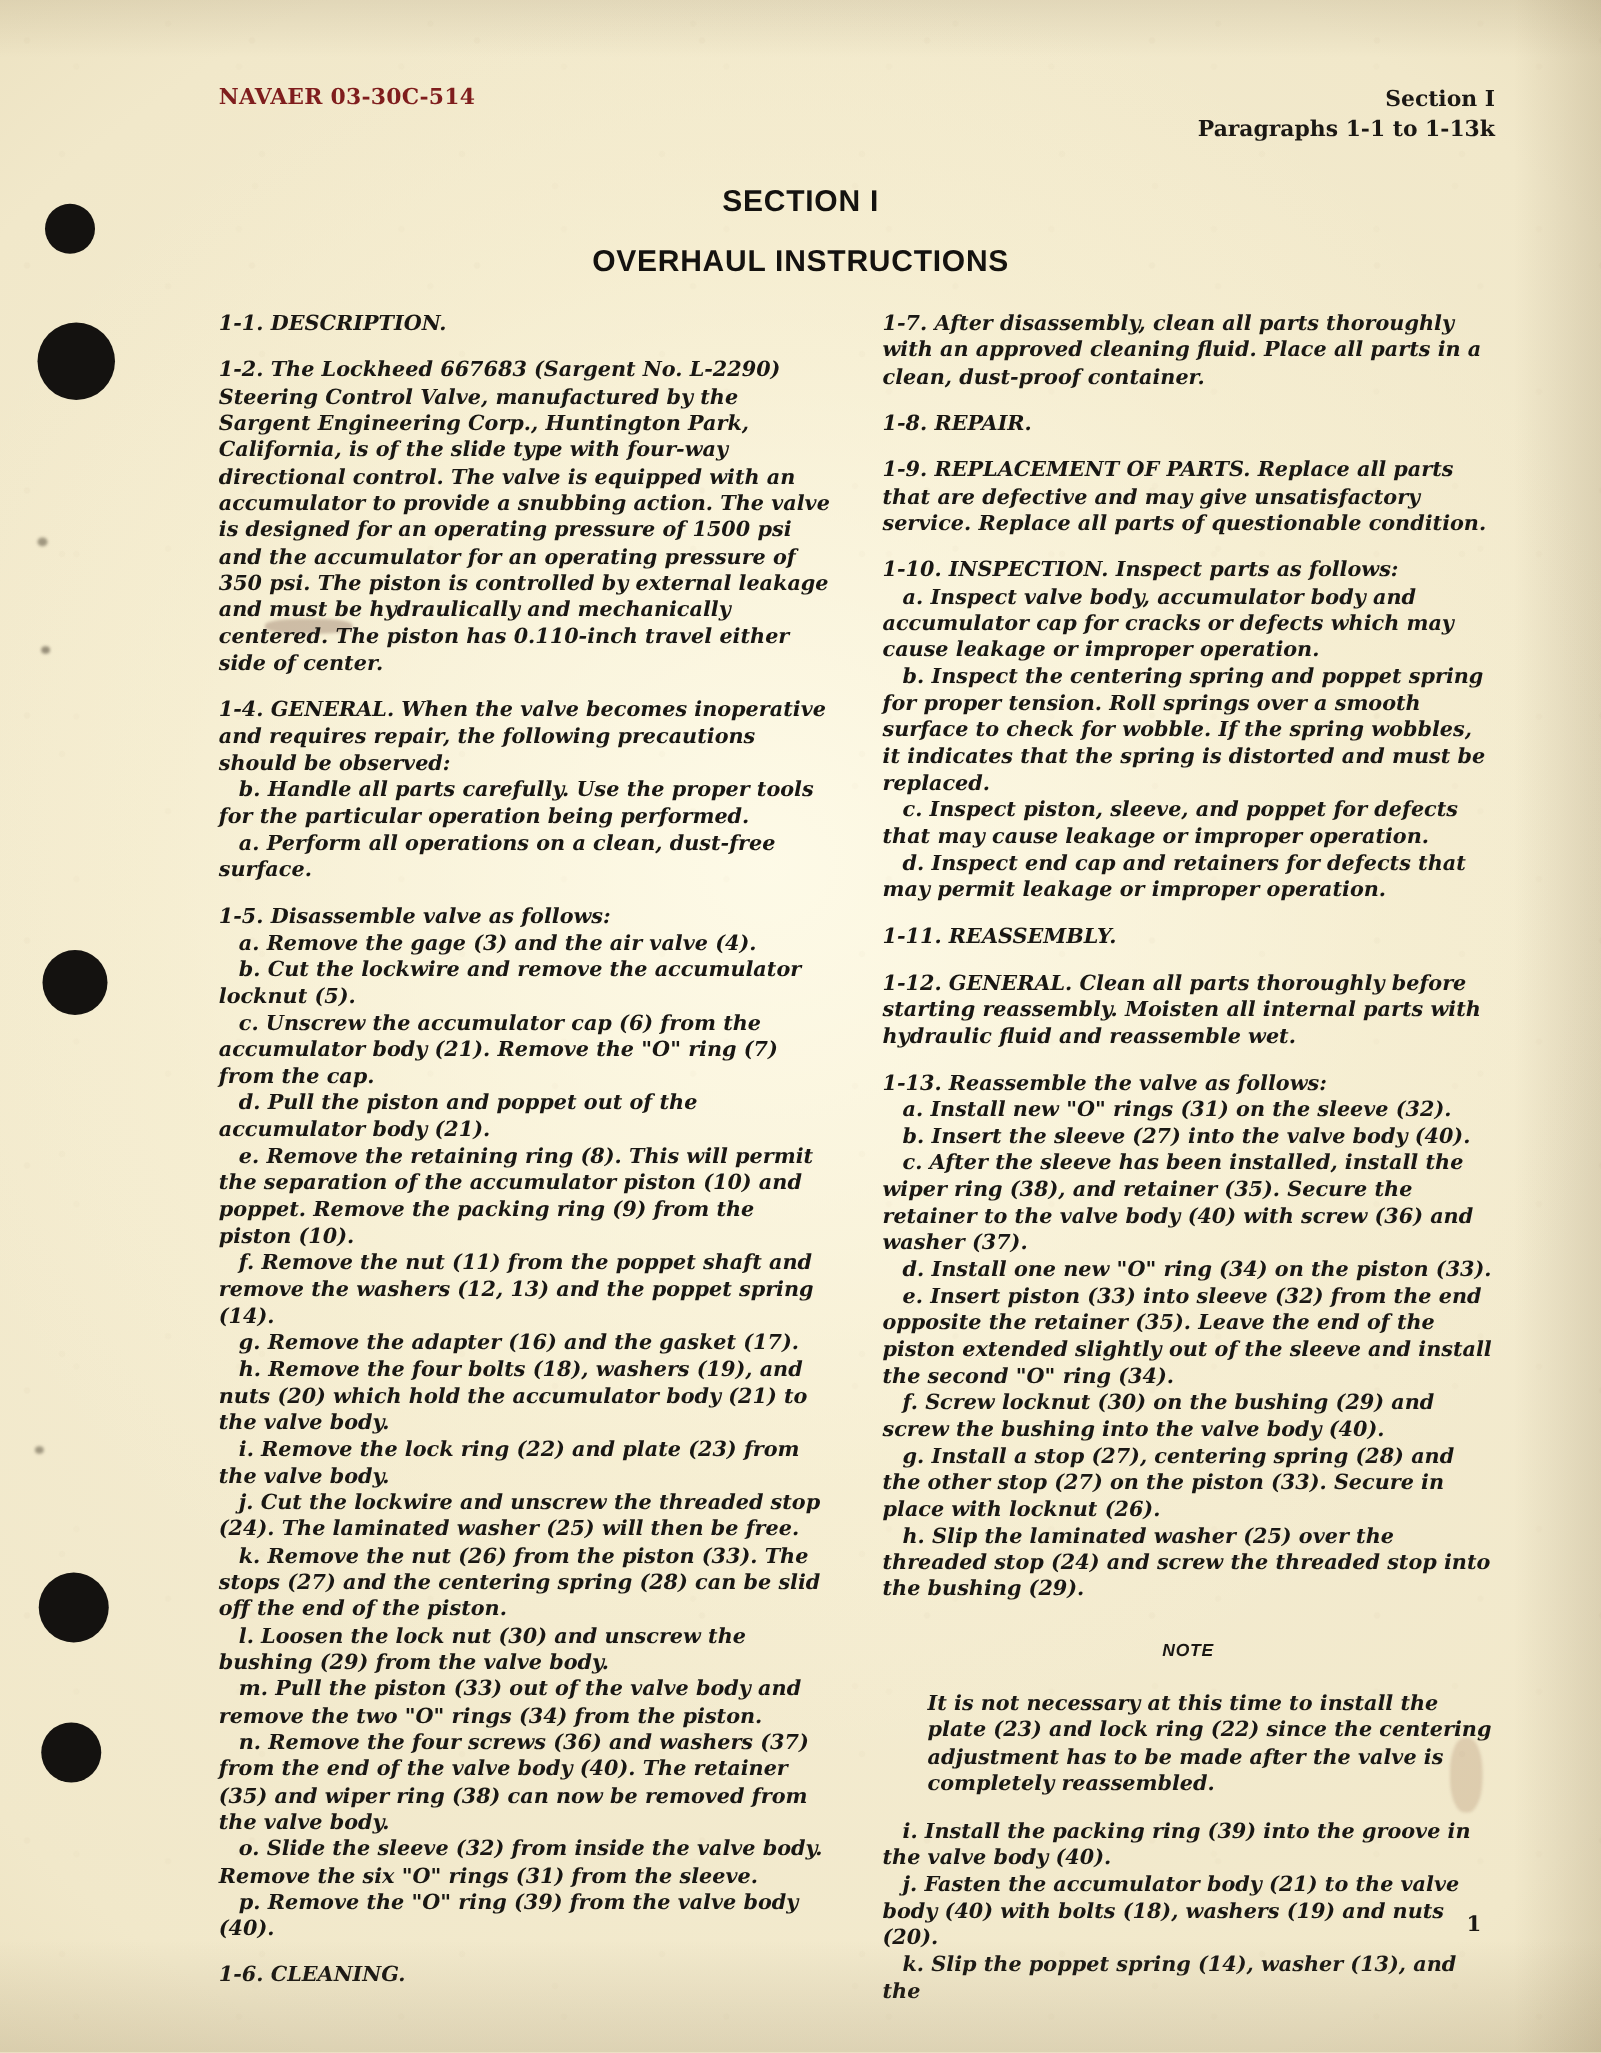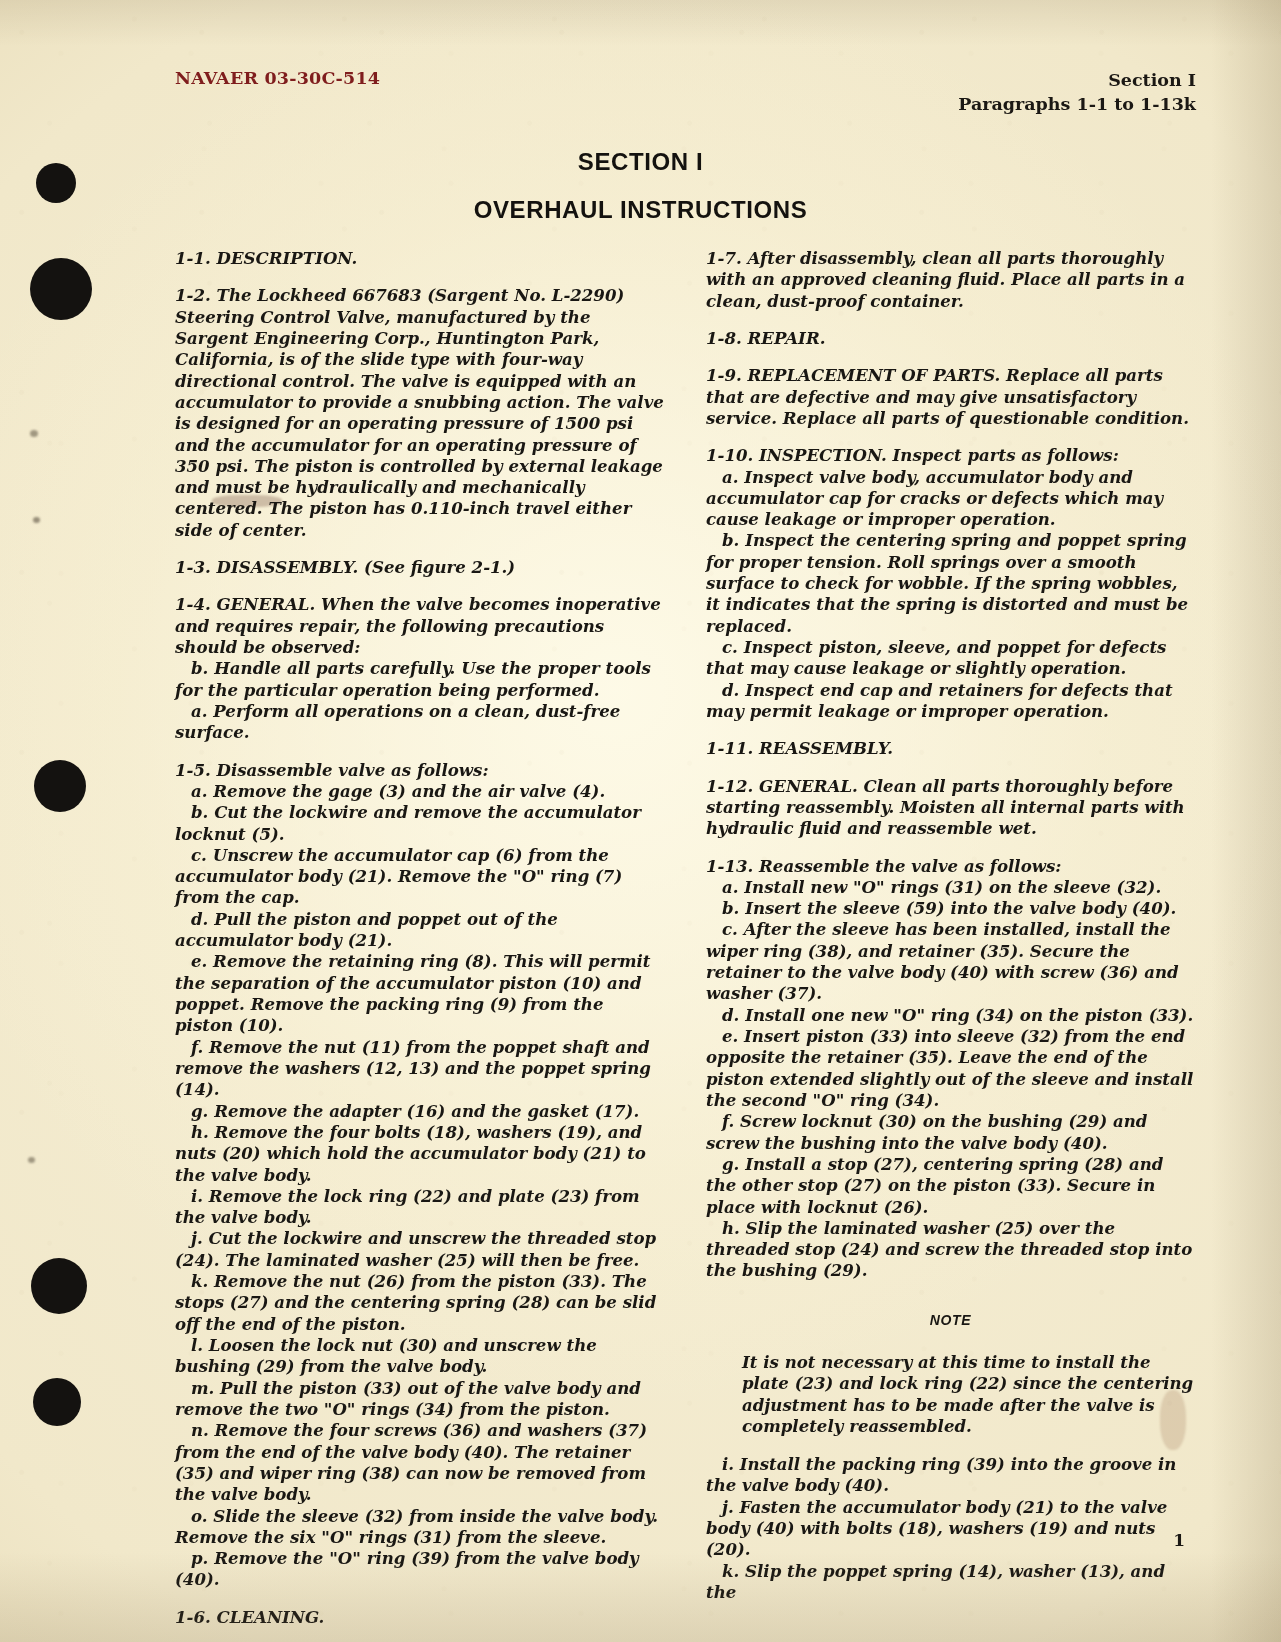--- a/index.html
+++ b/index.html
@@ -196,23 +196,20 @@
 
   <div class="col">
     <div class="blk">
       <p class="para">1-1.  DESCRIPTION.</p>
     </div>
 
     <div class="blk">
       <p class="para">1-2.  The Lockheed 667683 (Sargent No. L-2290) Steering Control Valve, manufactured by the Sargent Engineering Corp., Huntington Park, California, is of the slide type with four-way directional control.  The valve is equipped with an accumulator to provide a snubbing action.  The valve is designed for an operating pressure of 1500 psi and the accumulator for an operating pressure of 350 psi. The piston is controlled by external leakage and must be hydraulically and mechanically centered.  The piston has 0.110-inch travel either side of center.</p>
     </div>
 
-    <div class="blk">
-      <p class="para">1-3.  DISASSEMBLY.  (See figure 2-1.)</p>
-    </div>
 
     <div class="blk">
       <p class="para">1-4.  GENERAL.  When the valve becomes inoperative and requires repair, the following precautions should be observed:</p>
       <p class="item">b.  Handle all parts carefully.  Use the proper tools for the particular operation being performed.</p>
       <p class="item">a.  Perform all operations on a clean, dust-free surface.</p>
     </div>
 
     <div class="blk">
       <p class="para">1-5.  Disassemble valve as follows:</p>
       <p class="item">a.  Remove the gage (3) and the air valve (4).</p>
@@ -248,36 +245,36 @@
     </div>
 
     <div class="blk">
       <p class="para">1-9.  REPLACEMENT OF PARTS.  Replace all parts that are defective and may give unsatisfactory service. Replace all parts of questionable condition.</p>
     </div>
 
     <div class="blk">
       <p class="para">1-10.  INSPECTION.  Inspect parts as follows:</p>
       <p class="item">a.  Inspect valve body, accumulator body and accumulator cap for cracks or defects which may cause leakage or improper operation.</p>
       <p class="item">b.  Inspect the centering spring and poppet spring for proper tension.  Roll springs over a smooth surface to check for wobble.  If the spring wobbles, it indicates that the spring is distorted and must be replaced.</p>
-      <p class="item">c.  Inspect piston, sleeve, and poppet for defects that may cause leakage or slightly operation.</p>
+      <p class="item">c.  Inspect piston, sleeve, and poppet for defects that may cause leakage or improper operation.</p>
       <p class="item">d.  Inspect end cap and retainers for defects that may permit leakage or improper operation.</p>
     </div>
 
     <div class="blk">
       <p class="para">1-11.  REASSEMBLY.</p>
     </div>
 
     <div class="blk">
       <p class="para">1-12.  GENERAL.  Clean all parts thoroughly before starting reassembly.  Moisten all internal parts with hydraulic fluid and reassemble wet.</p>
     </div>
 
     <div class="blk tight">
       <p class="para">1-13.  Reassemble the valve as follows:</p>
       <p class="item">a.  Install new "O" rings (31) on the sleeve (32).</p>
-      <p class="item">b.  Insert the sleeve (59) into the valve body (40).</p>
+      <p class="item">b.  Insert the sleeve (27) into the valve body (40).</p>
       <p class="item">c.  After the sleeve has been installed, install the wiper ring (38), and retainer (35).  Secure the retainer to the valve body (40) with screw (36) and washer (37).</p>
       <p class="item">d.  Install one new "O" ring (34) on the piston (33).</p>
       <p class="item">e.  Insert piston (33) into sleeve (32) from the end opposite the retainer (35).  Leave the end of the piston extended slightly out of the sleeve and install the second "O" ring (34).</p>
       <p class="item">f.  Screw locknut (30) on the bushing (29) and screw the bushing into the valve body (40).</p>
       <p class="item">g.  Install a stop (27), centering spring (28) and the other stop (27) on the piston (33).  Secure in place with locknut (26).</p>
       <p class="item">h.  Slip the laminated washer (25) over the threaded stop (24) and screw the threaded stop into the bushing (29).</p>
     </div>
 
     <div class="blk">
       <div class="note-head">NOTE</div>

